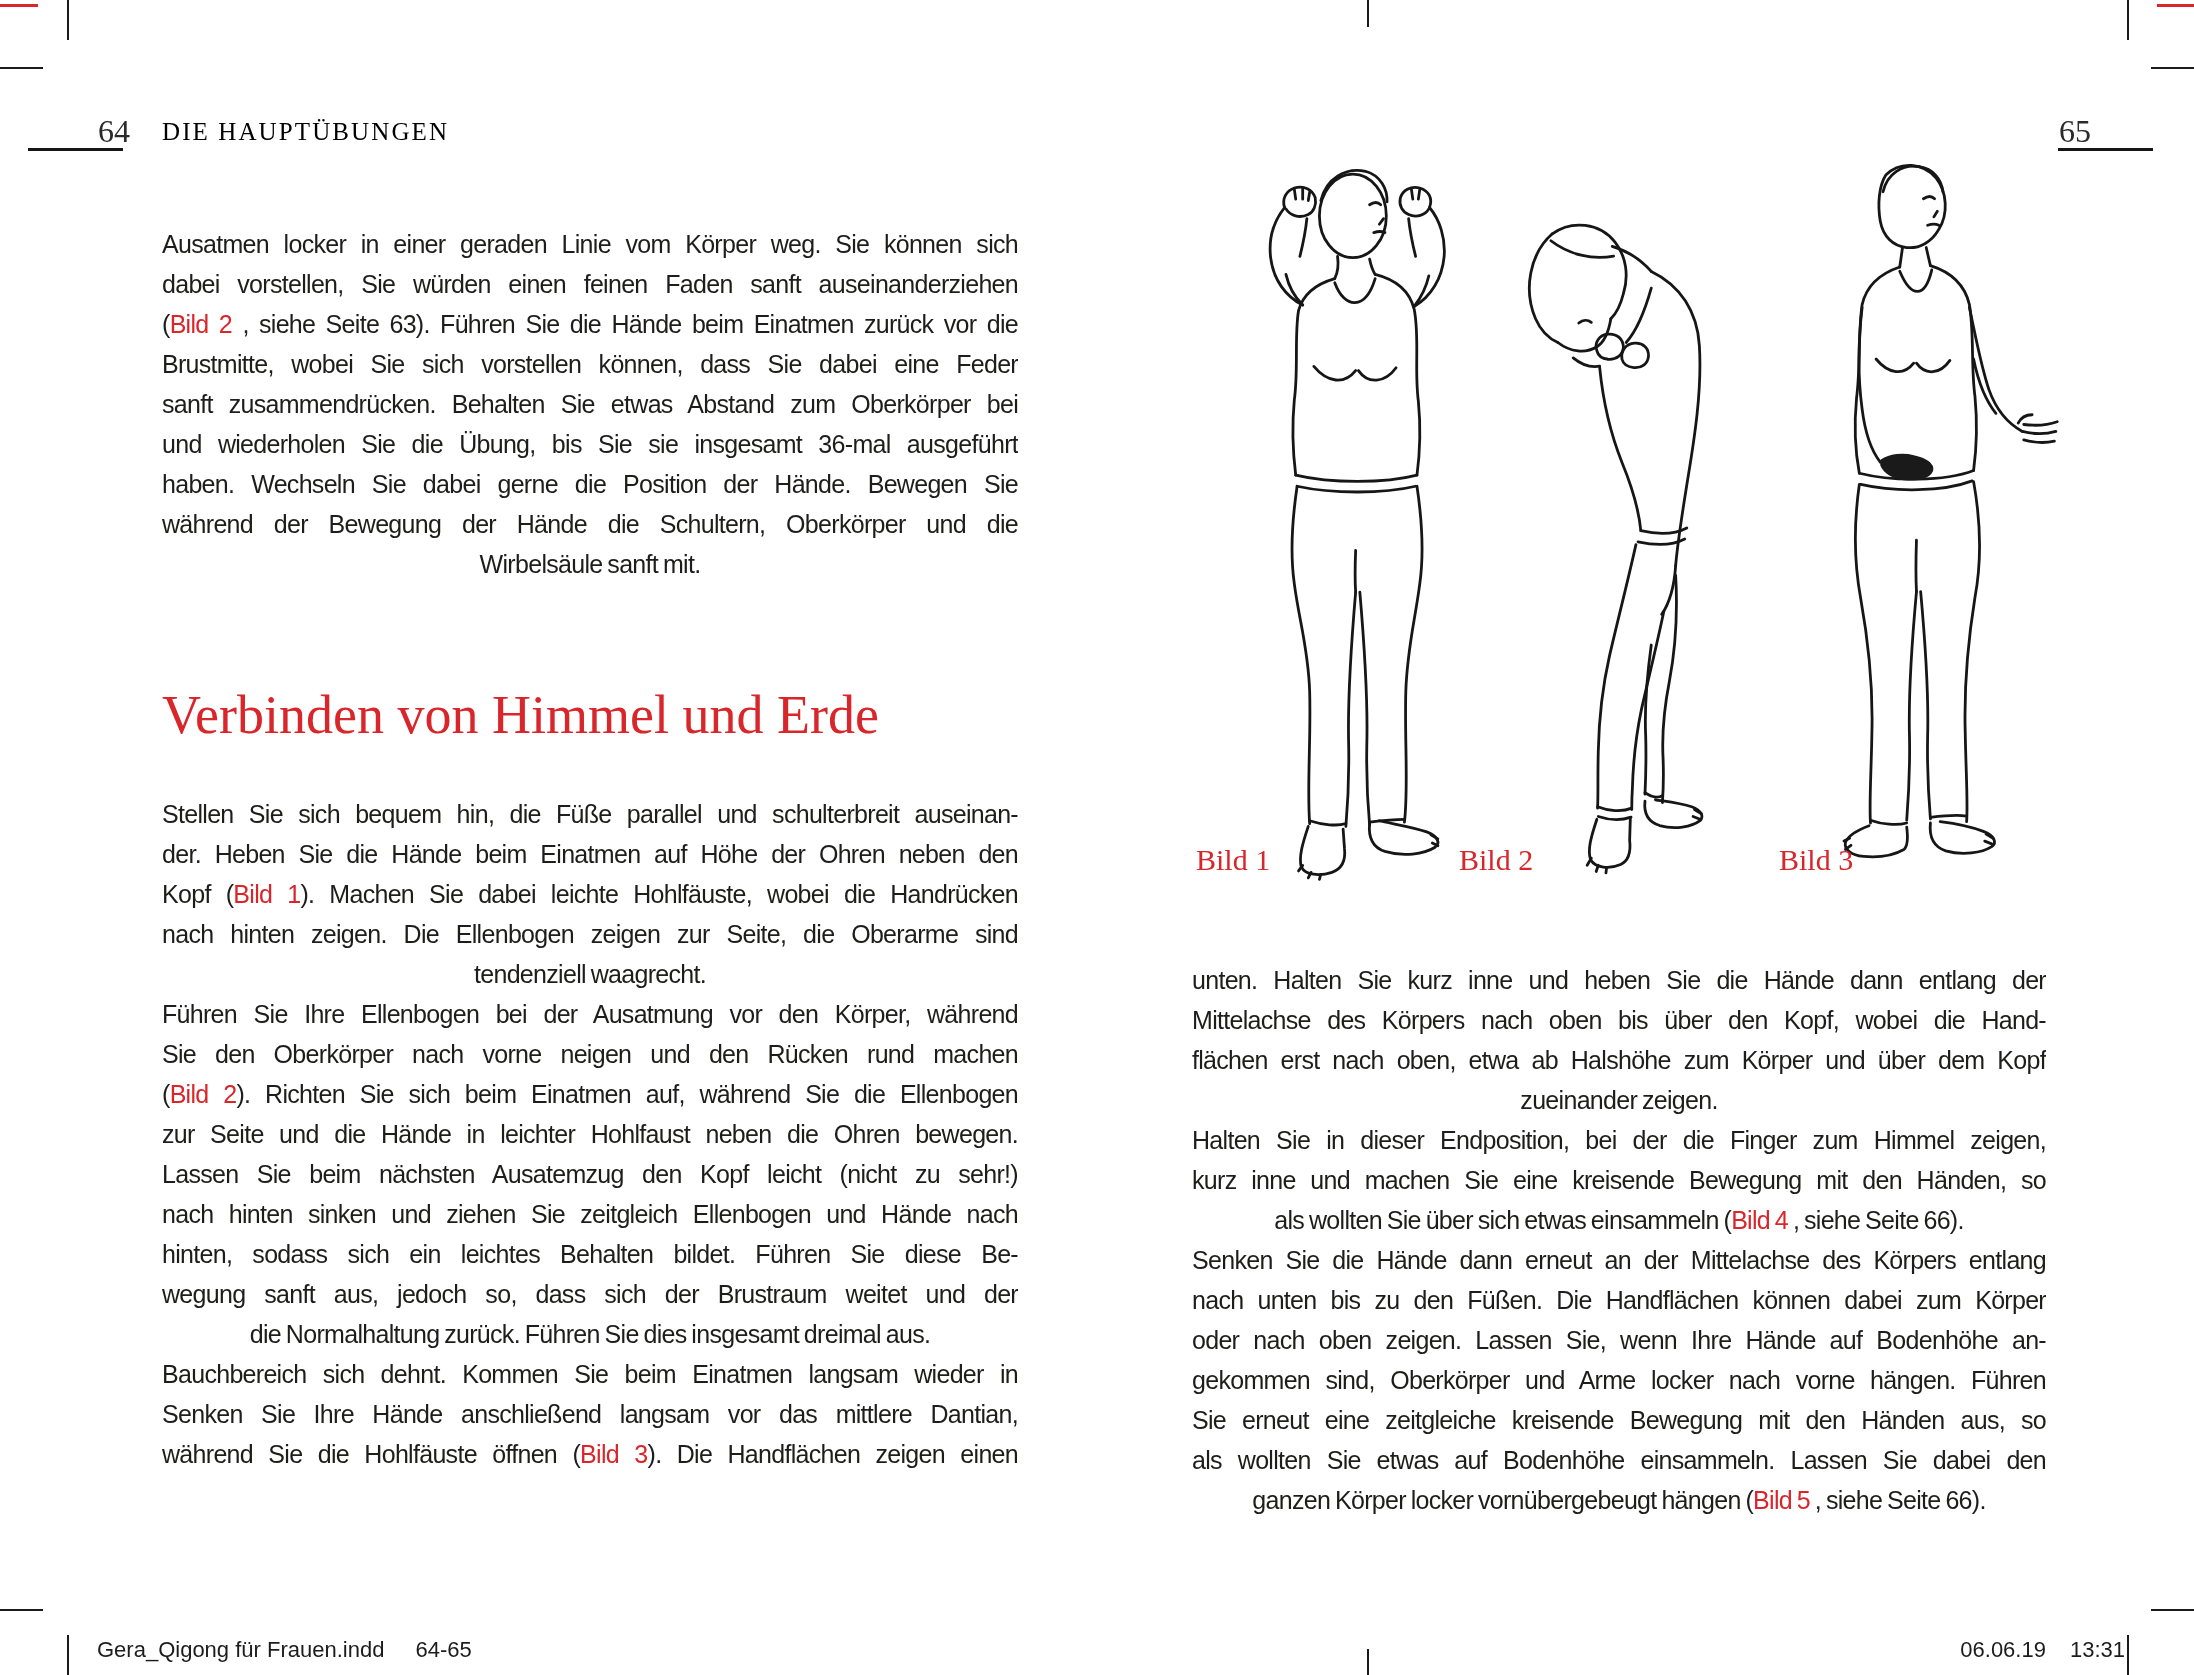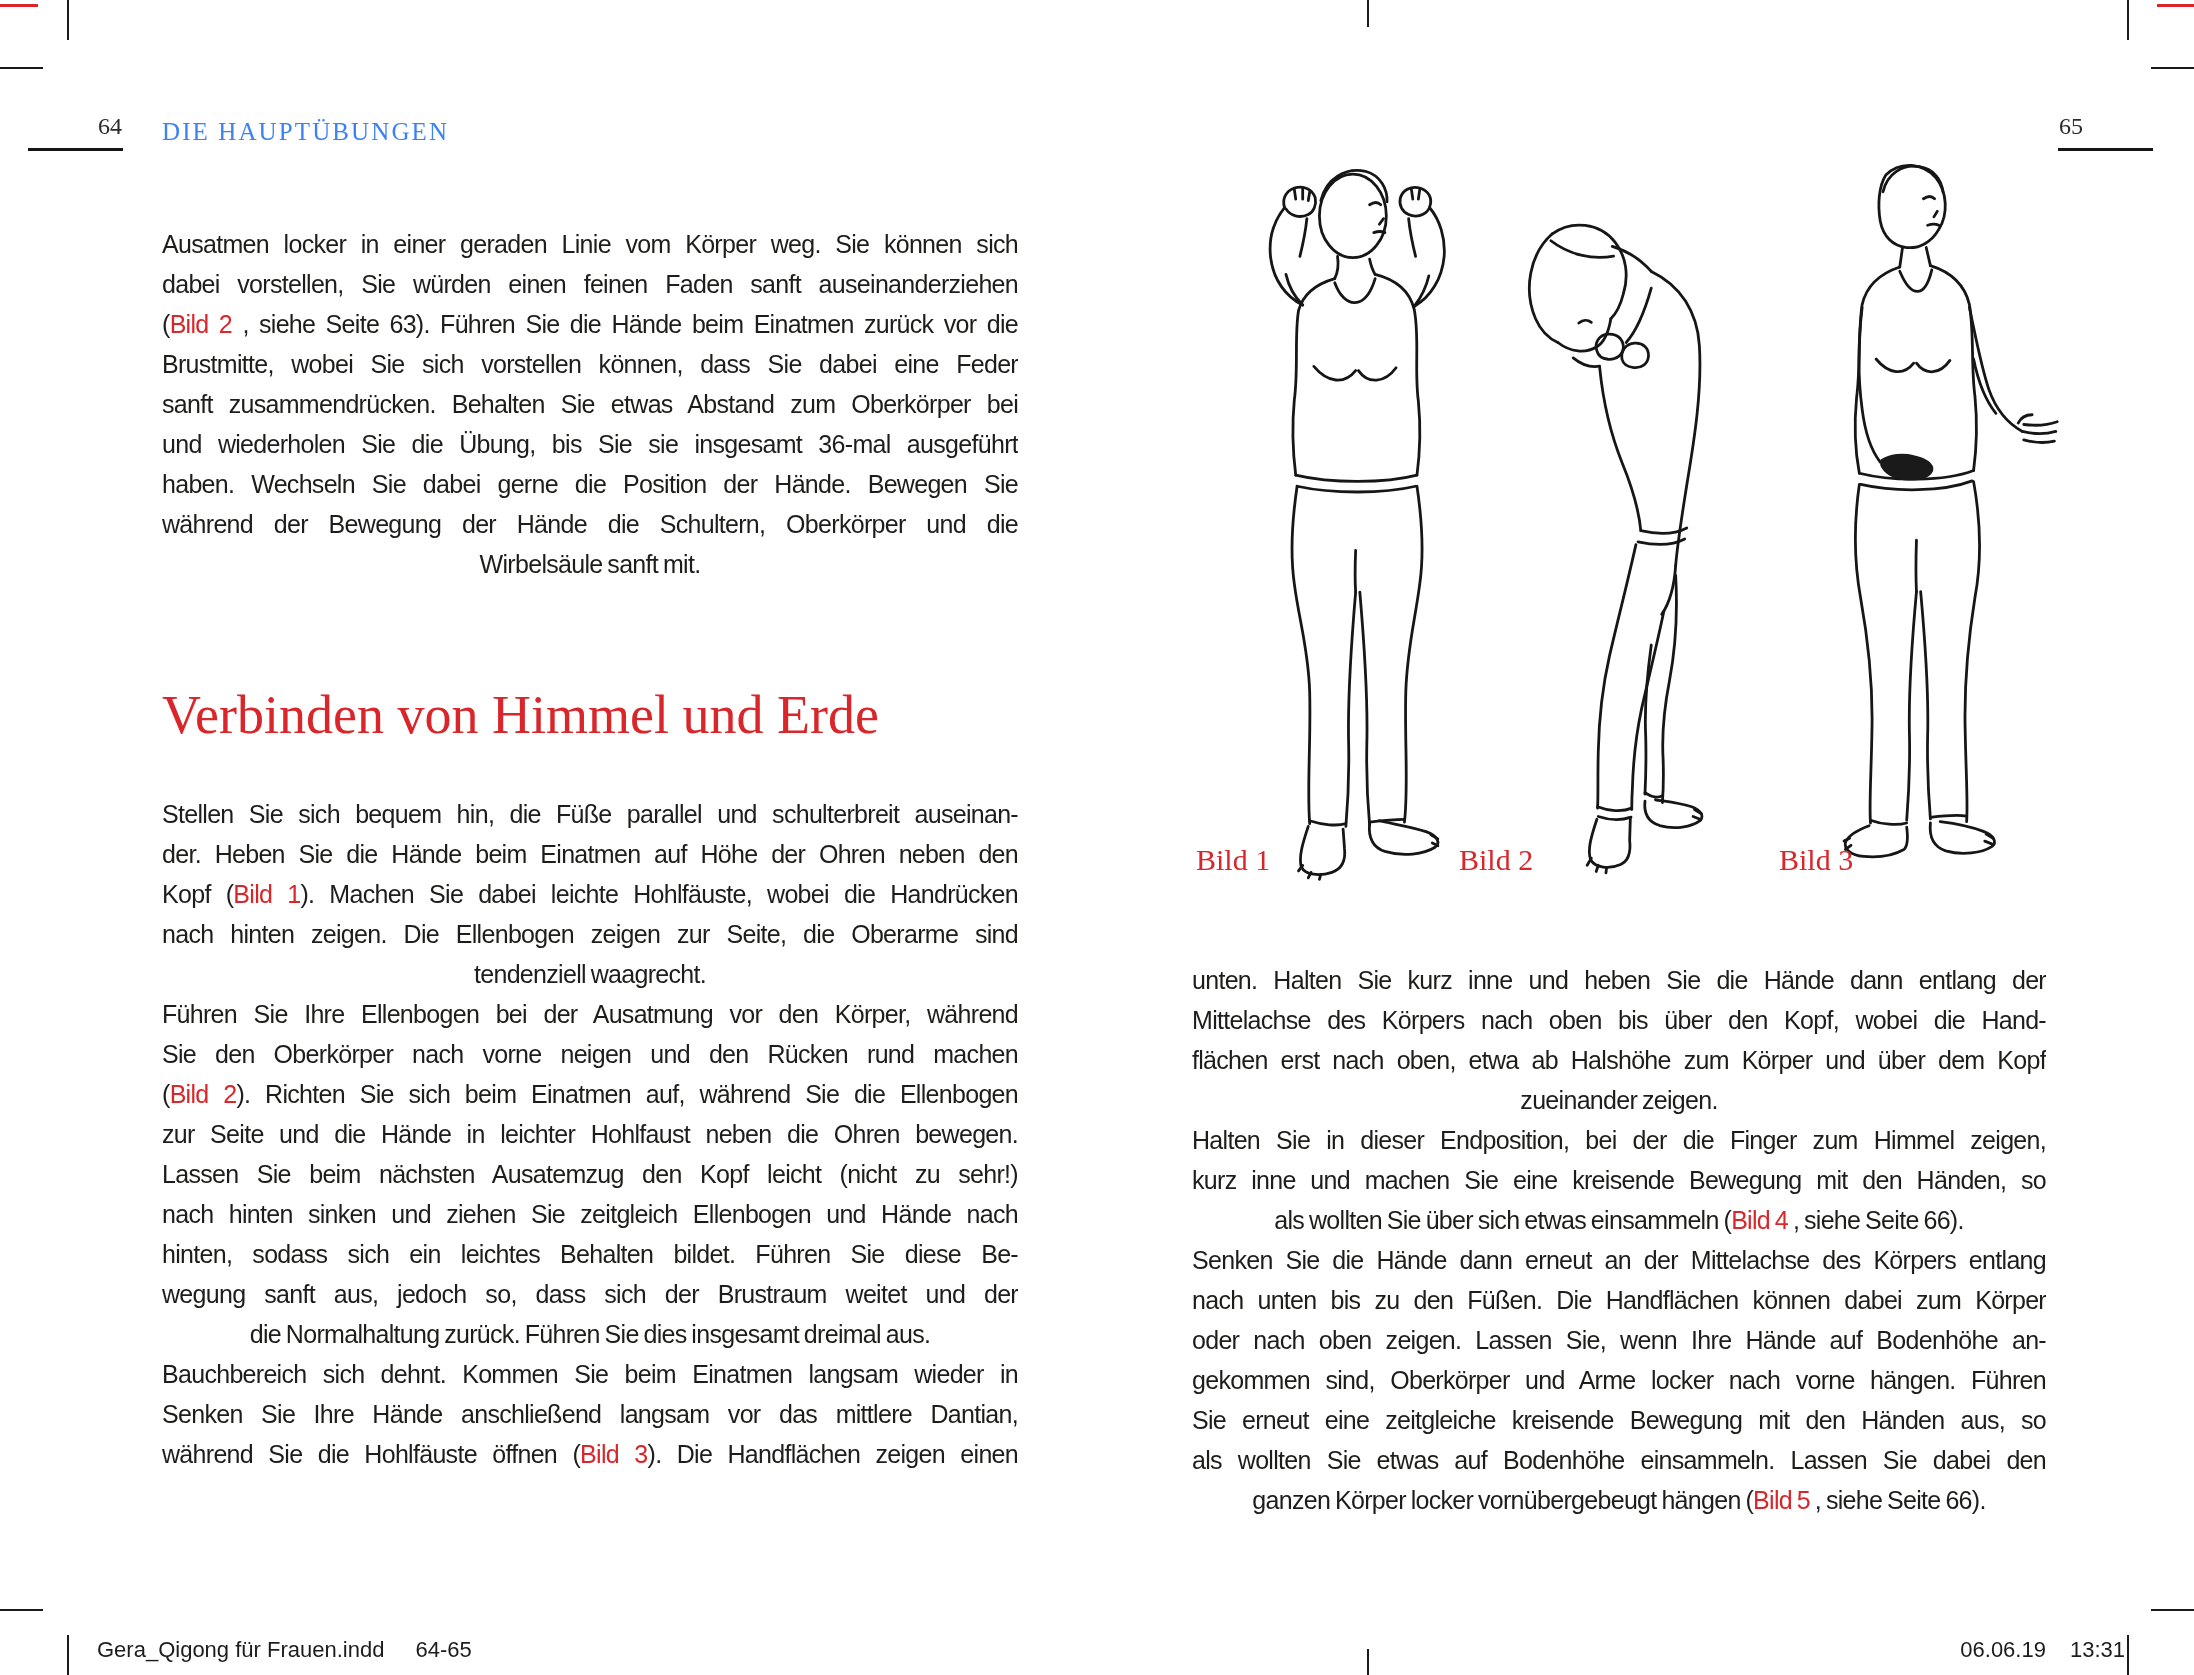--- a/index.html
+++ b/index.html
@@ -8,22 +8,22 @@
     font-family:"Liberation Sans",sans-serif;color:var(--ink,#1d1d1b);
     overflow:hidden;
   }
 
   
   .crop-v{position:absolute;width:2.1px;background:#1a1a1a;}
   .crop-h{position:absolute;height:2.1px;background:#1a1a1a;}
   .red-dash{position:absolute;height:2.8px;background:var(--red,#d8262b);}
 
   
-  .pagenum{position:absolute;font-family:"Liberation Serif",serif;font-size:24px;color:#2b2b2b;}
-  .runhead{position:absolute;font-family:"Liberation Serif",serif;font-size:25px;letter-spacing:2.1px;color:#3b82f6;}
+  .pagenum{position:absolute;font-family:"Liberation Serif",serif;font-size:32px;color:#2b2b2b;}
+  .runhead{position:absolute;font-family:"Liberation Serif",serif;font-size:25px;letter-spacing:2.1px;color:#000000;}
   .headrule{position:absolute;height:2.8px;background:#161616;}
 
   
   .textblock{position:absolute;}
   .tline{height:40px;line-height:40px;font-size:25px;letter-spacing:-0.7px;word-spacing:-1.4px;
          color:var(--ink,#1d1d1b);text-align:justify;overflow:hidden;}
   .tline::after{content:"";display:inline-block;width:100%;height:0;}
   .tline.nj{text-align:center;}
   .tline.nj::after{content:none;}
   .red{color:var(--red,#d8262b);}

